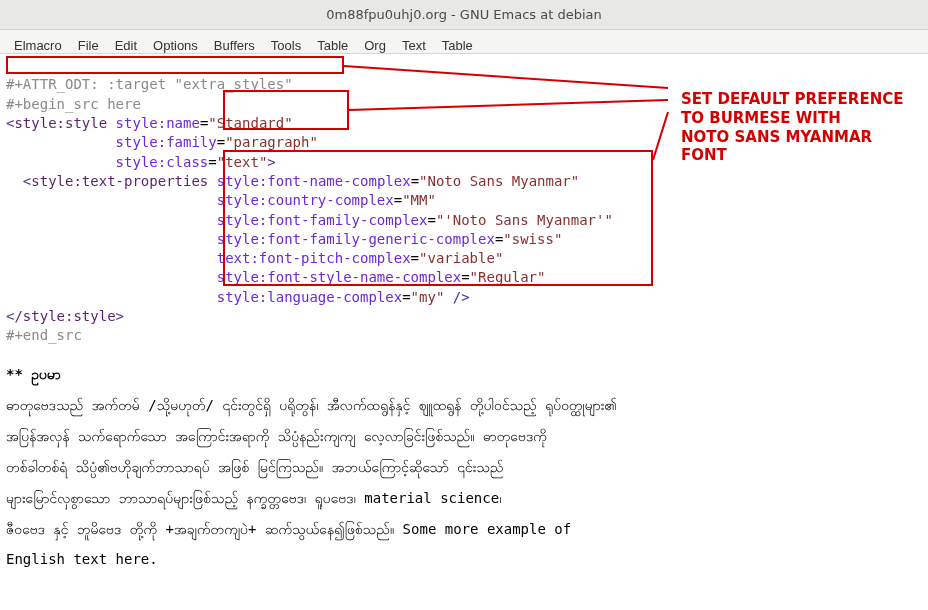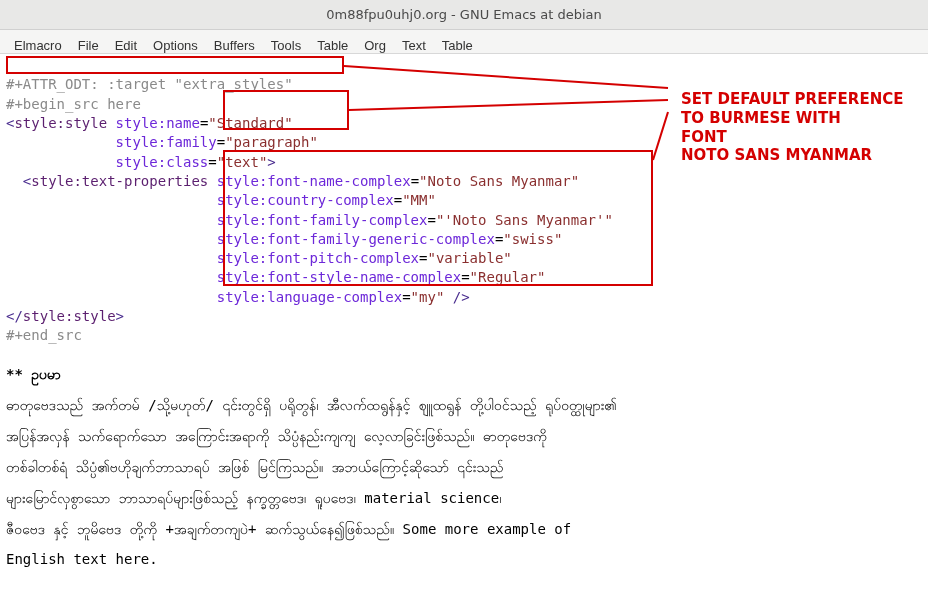--- a/index.html
+++ b/index.html
@@ -102,21 +102,21 @@
 <div class="editor">
 <span class="c-comment"><span>#</span><span>+ATTR_ODT: :target "extra_styles"</span></span>
 <span class="c-comment">#+begin_src here</span>
 <span><span class="c-struct">&lt;</span><span class="c-keyword">style:style</span><span> </span><span class="c-attr">style:name</span><span>=</span><span class="c-string">"Standard"</span></span>
 <span><span>             </span><span class="c-attr">style:family</span><span>=</span><span class="c-string">"paragraph"</span></span>
 <span><span>             </span><span class="c-attr">style:class</span><span>=</span><span class="c-string">"text"</span><span class="c-struct">&gt;</span></span>
 <span><span>  </span><span class="c-struct">&lt;</span><span class="c-keyword">style:text-properties</span><span> </span><span class="c-attr">style:font-name-complex</span><span>=</span><span class="c-string">"Noto Sans Myanmar"</span></span>
 <span><span>                         </span><span class="c-attr">style:country-complex</span><span>=</span><span class="c-string">"MM"</span></span>
 <span><span>                         </span><span class="c-attr">style:font-family-complex</span><span>=</span><span class="c-string">"'Noto Sans Myanmar'"</span></span>
 <span><span>                         </span><span class="c-attr">style:font-family-generic-complex</span><span>=</span><span class="c-string">"swiss"</span></span>
-<span><span>                         </span><span class="c-attr">style:font-pitch-complex</span><span>=</span><span class="c-string">"variable"</span></span>
+<span><span>                         </span><span class="c-attr">text:font-pitch-complex</span><span>=</span><span class="c-string">"variable"</span></span>
 <span><span>                         </span><span class="c-attr">style:font-style-name-complex</span><span>=</span><span class="c-string">"Regular"</span></span>
 <span><span>                         </span><span class="c-attr">style:language-complex</span><span>=</span><span class="c-string">"my"</span><span class="c-struct"> /&gt;</span></span>
 <span><span class="c-struct">&lt;/</span><span class="c-keyword">style:style</span><span class="c-struct">&gt;</span></span>
 <span class="c-comment">#+end_src</span>
 
 <span class="c-heading">** ဥပမာ</span>
 <div class="body-text"><span>ဓာတုဗေဒသည် အက်တမ် /သို့မဟုတ်/ ၎င်းတွင်ရှိ ပရိုတွန်၊ </span><span class="underline"> အီလက်ထရွန်နှင့် </span><span> ဈူထရွန် တို့ပါဝင်သည့် ရုပ်ဝတ္ထုများ၏</span><br><span>အပြန်အလှန် သက်ရောက်သော အကြောင်းအရာကို သိပ္ပံနည်းကျကျ လေ့လာခြင်းဖြစ်သည်။ ဓာတုဗေဒကို</span><br><span>တစ်ခါတစ်ရံ သိပ္ပံ၏ဗဟိုချက်ဘာသာရပ် အဖြစ် မြင်ကြသည်။ အဘယ်ကြောင့်ဆိုသော် ၎င်းသည်</span><br><span>များမြောင်လှစွာသော ဘာသာရပ်များဖြစ်သည့် နက္ခတ္တဗေဒ၊ ရူပဗေဒ၊ material science၊</span><br><span>ဇီဝဗေဒ နှင့် ဘူမိဗေဒ တို့ကို +အချက်တကျပဲ+ ဆက်သွယ်နေ၍ဖြစ်သည်။ Some more example of</span><br><span>English text here.</span></div>
 </div>
 
 <div class="annot-box" style="left:6px; top:56px; width:338px; height:18px;"></div>
@@ -125,15 +125,15 @@
 
 <svg style="position:absolute; left:0; top:0; width:928px; height:400px; pointer-events:none;">
   <line x1="344" y1="66" x2="668" y2="88" stroke="#d40000" stroke-width="2"></line>
   <line x1="349" y1="110" x2="668" y2="100" stroke="#d40000" stroke-width="2"></line>
   <line x1="653" y1="160" x2="668" y2="112" stroke="#d40000" stroke-width="2"></line>
 </svg>
 
 <div class="annot-text" style="left:670px; top:90px;margin-left:11px;">
   <div>SET DEFAULT PREFERENCE</div>
   <div>TO BURMESE WITH</div>
+  <div>NOTO SANS MYANMAR</div>
   <div>FONT</div>
-  <div>NOTO SANS MYANMAR</div>
 </div>
 
 </body></html>

